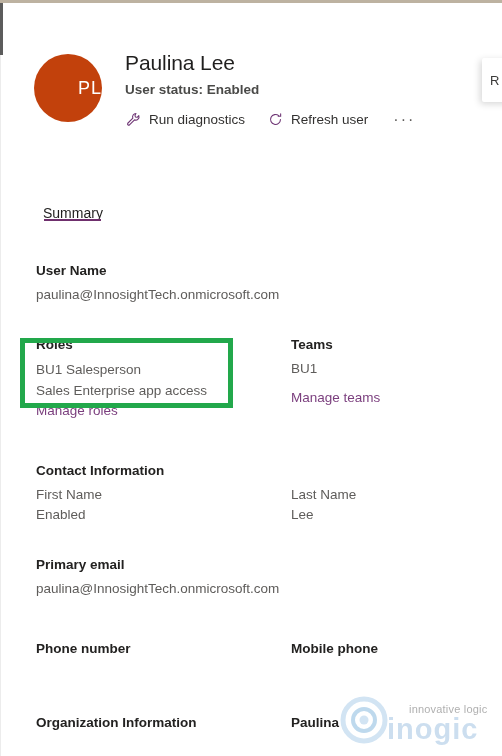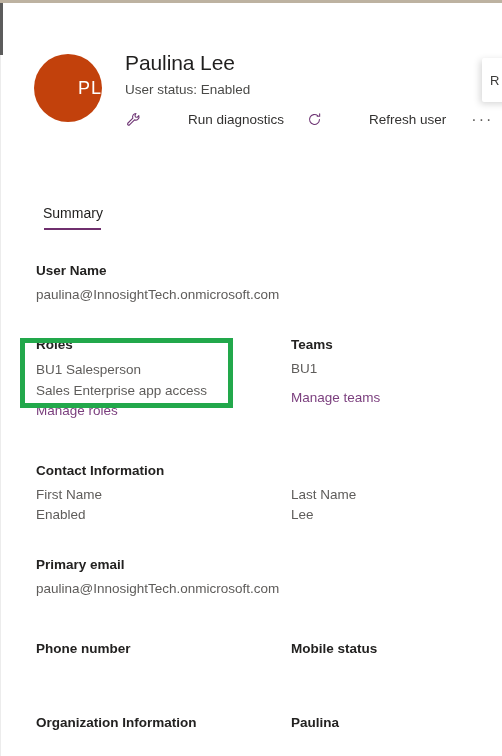--- a/index.html
+++ b/index.html
@@ -91,32 +91,32 @@
     font-weight: normal;
     color: #201f1e;
     letter-spacing: -0.1px;
     line-height: 26px;
   }
   #user-status {
     font-size: 13.5px;
     color: #4a4a48;
     margin-top: 5px;
     line-height: 18px;
+    font-weight: bold;
   }
   #command-bar {
     display: flex;
     align-items: center;
     margin-top: 12px;
   }
   .cmd {
     display: flex;
     align-items: center;
     margin-right: 22px;
     cursor: pointer;
-    gap: 39px;
   }
   .cmd .glyph {
     width: 17px; height: 17px;
     margin-right: 7px;
     display: flex;
     align-items: center;
     justify-content: center;
     color: #6f3675;
     flex: none;
   }
@@ -137,21 +137,20 @@
   
   #tabs {
     position: absolute;
     top: 202px;
     left: 40px;
     display: flex;
   }
   .tab {
     font-size: 14px;
     color: #1f1e1d;
-    padding-bottom: 9px;
     margin-right: 24px;
     cursor: pointer;
     position: relative;
   }
   .tab.active::after {
     content: "";
     position: absolute;
     left: 1px; right: 2px; bottom: 0;
     height: 2px;
     background: #6f2f6d;
@@ -371,21 +370,21 @@
 
     <div class="gap-xl"></div>
 
     <div class="row">
       <div class="col">
         <div class="f-label">Phone number</div>
         <div class="gap-sm"></div>
         <div class="f-value">&nbsp;</div>
       </div>
       <div class="col right">
-        <div class="f-label">Mobile status</div>
+        <div class="f-label">Mobile phone</div>
         <div class="gap-sm"></div>
         <div class="f-value">&nbsp;</div>
       </div>
     </div>
 
     <div class="gap-lg"></div>
 
     <div class="row">
       <div class="col">
         <div class="f-label">Organization Information</div>
@@ -394,16 +393,25 @@
       </div>
       <div class="col right">
         <div class="f-label">Paulina</div>
         <div class="gap-sm"></div>
 
       </div>
     </div>
 
   </div>
 
+  <div id="watermark">
+    <svg class="wm-mark" viewBox="0 0 50 50">
+      <circle cx="25" cy="25" r="21" fill="none" stroke="#cfe2f2" stroke-width="5"></circle>
+      <circle cx="25" cy="25" r="11" fill="none" stroke="#b9d6ec" stroke-width="4"></circle>
+      <circle cx="25" cy="25" r="4.5" fill="#cfe2f2"></circle>
+    </svg>
+    <div class="wm-tag">innovative logic</div>
+    <div class="wm-word">inogic</div>
+  </div>
 
 </div>
 
 <div id="annotation-box"></div>
 
 </body></html>

